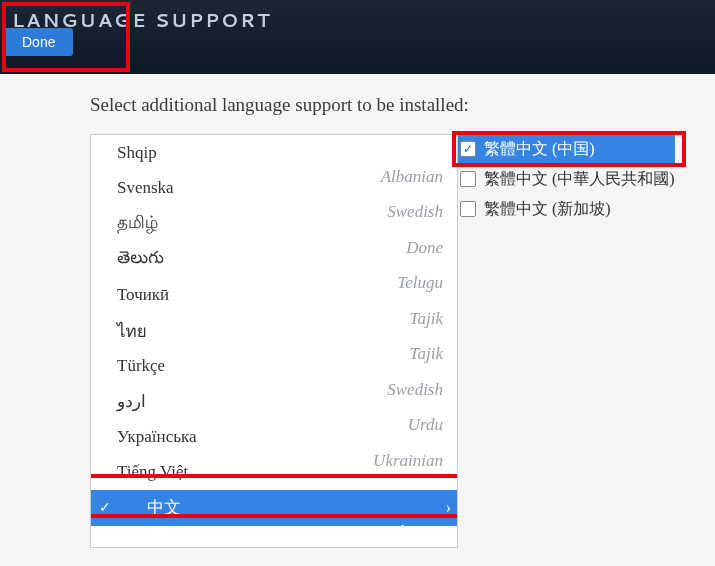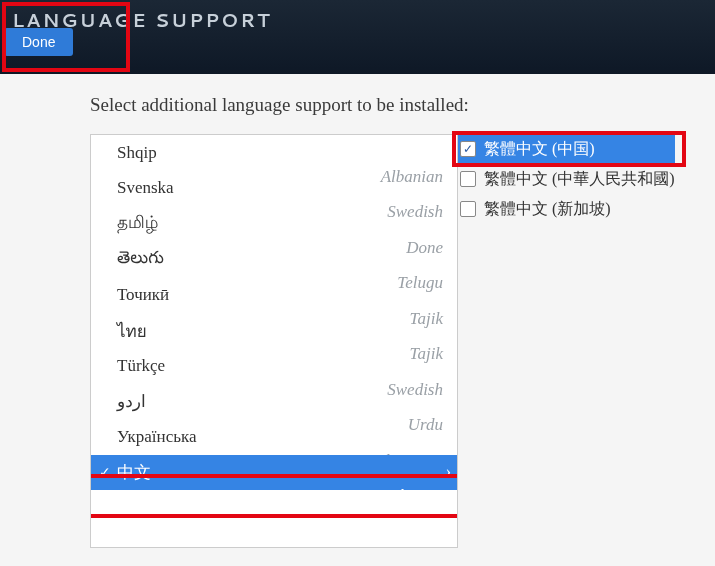--- a/index.html
+++ b/index.html
@@ -73,21 +73,21 @@
     height: 35.5px;
   }
   .lang-native { color: #333; }
   .lang-en { color: #9aa0a6; font-style: italic; margin-top: 48px; }
   .lang-row.selected {
     background: #3584e4;
     color: #fff;
   }
   .lang-row.selected .lang-native,
   .lang-row.selected .lang-en { color: #fff; font-style: italic; }
-  .lang-row.selected .lang-native { font-style: normal; }
+  .lang-row.selected .lang-native { font-style: normal; margin-left: 30px; }
   .check-mark {
     position: absolute;
     left: 8px;
     color: #fff;
     font-size: 14px;
   }
   .chevron {
     position: absolute;
     right: 6px;
     color: #fff;
@@ -189,20 +189,24 @@
           <span class="lang-en">Swedish</span>
         </div>
         <div class="lang-row">
           <span class="lang-native">اردو</span>
           <span class="lang-en">Urdu</span>
         </div>
         <div class="lang-row">
           <span class="lang-native">Українська</span>
           <span class="lang-en">Ukrainian</span>
         </div>
+        <div class="lang-row">
+          <span class="lang-native">Tiếng Việt</span>
+          <span class="lang-en">Vietnamese</span>
+        </div>
         <div class="lang-row selected">
           <span class="check-mark">✓</span>
           <span class="lang-native">中文</span>
           <span class="lang-en">Chinese</span>
           <span class="chevron">›</span>
         </div>
         <div class="row-highlight" id="row-hl"></div>
     </div>
 
     <div class="locale-panel" id="locale-panel">

